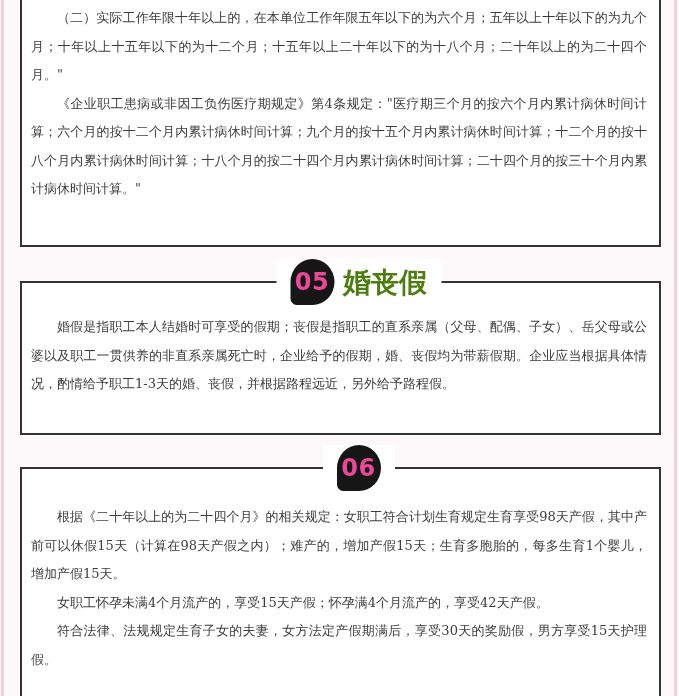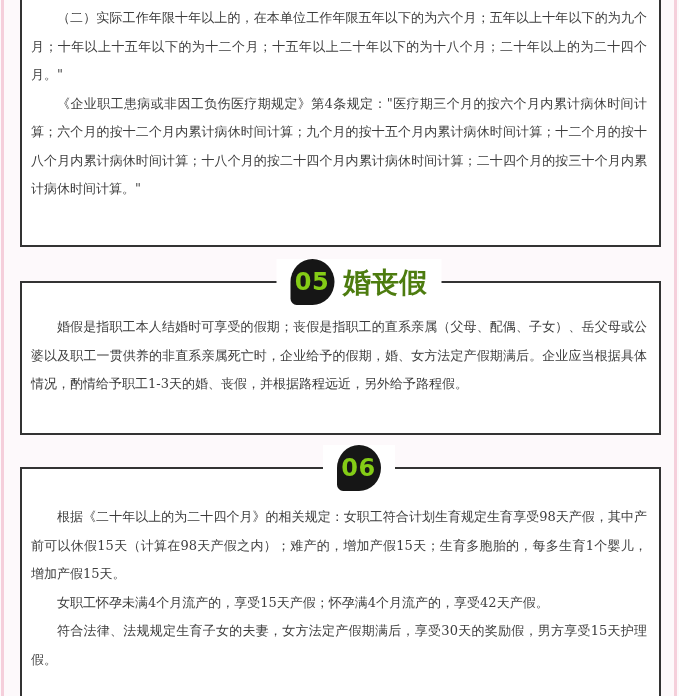--- a/index.html
+++ b/index.html
@@ -47,21 +47,21 @@
     display:flex;
     align-items:center;
     gap:9px;
     background:#ffffff;
     padding:0 14px;
     white-space:nowrap;
   }
   .badge{
     width:44px;height:46px;
     background:#161616;
-    color:#84cc16;
+    color:#ec4899;
     border-radius:50% 50% 50% 14%;
     display:flex;align-items:center;justify-content:center;
     font-size:24px;
     font-weight:bold;
     letter-spacing:0.5px;
     font-family:"DejaVu Sans","Liberation Sans",sans-serif;
   }
   .card-title{
     font-size:28px;
     font-weight:bold;
@@ -79,21 +79,21 @@
 <section class="card card-1">
   <p class="para">（二）实际工作年限十年以上的，在本单位工作年限五年以下的为六个月；五年以上十年以下的为九个月；十年以上十五年以下的为十二个月；十五年以上二十年以下的为十八个月；二十年以上的为二十四个月。"</p>
   <p class="para">《企业职工患病或非因工负伤医疗期规定》第4条规定："医疗期三个月的按六个月内累计病休时间计算；六个月的按十二个月内累计病休时间计算；九个月的按十五个月内累计病休时间计算；十二个月的按十八个月内累计病休时间计算；十八个月的按二十四个月内累计病休时间计算；二十四个月的按三十个月内累计病休时间计算。"</p>
 </section>
 
 <section class="card card-2">
   <div class="card-header">
     <span class="badge">05</span>
     <span class="card-title">婚丧假</span>
   </div>
-  <p class="para">婚假是指职工本人结婚时可享受的假期；丧假是指职工的直系亲属（父母、配偶、子女）、岳父母或公婆以及职工一贯供养的非直系亲属死亡时，企业给予的假期，婚、女方法定产假期满后。企业应当根据具体情况，酌情给予职工1-3天的婚、丧假，并根据路程远近，另外给予路程假。</p>
+  <p class="para">婚假是指职工本人结婚时可享受的假期；丧假是指职工的直系亲属（父母、配偶、子女）、岳父母或公婆以及职工一贯供养的非直系亲属死亡时，企业给予的假期，婚、丧假均为带薪假期。企业应当根据具体情况，酌情给予职工1-3天的婚、丧假，并根据路程远近，另外给予路程假。</p>
 </section>
 
 <section class="card card-3">
   <div class="card-header">
     <span class="badge">06</span>
   </div>
   <p class="para">根据《二十年以上的为二十四个月》的相关规定：女职工符合计划生育规定生育享受98天产假，其中产前可以休假15天（计算在98天产假之内）；难产的，增加产假15天；生育多胞胎的，每多生育1个婴儿，增加产假15天。</p>
   <p class="para">女职工怀孕未满4个月流产的，享受15天产假；怀孕满4个月流产的，享受42天产假。</p>
   <p class="para">符合法律、法规规定生育子女的夫妻，女方法定产假期满后，享受30天的奖励假，男方享受15天护理假。</p>
 </section>

